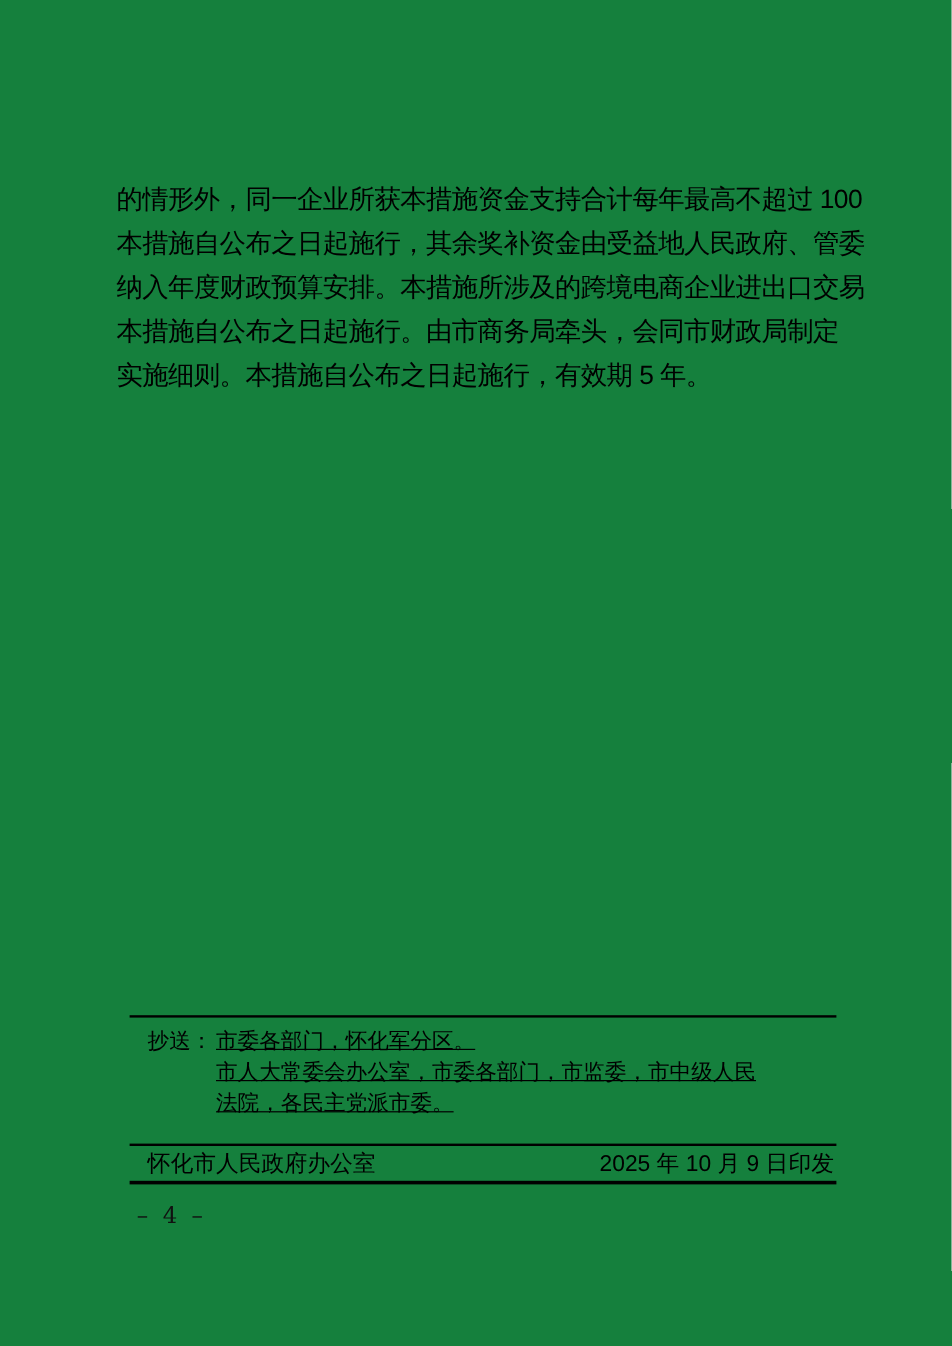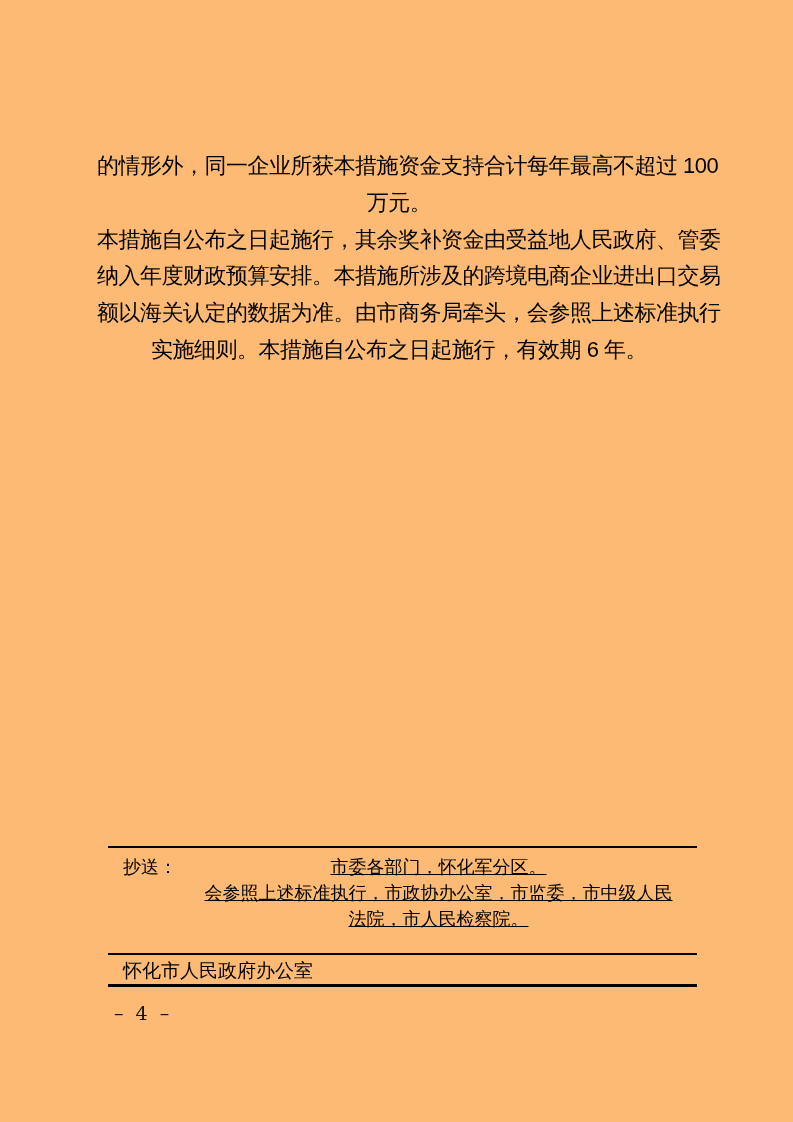--- a/index.html
+++ b/index.html
@@ -1,24 +1,23 @@
 <!DOCTYPE html>
 <html><head>
 <meta charset="utf-8">
 <style>
   html,body{margin:0;padding:0;background:#e8e8e8;}
   .page{
     position:relative;
     width:793px;height:1122px;
     margin:0 auto;
-    background:#fdba74;
+    background:#15803d;
     color:#000000;
     font-family:"Liberation Sans","DejaVu Sans",sans-serif;
     overflow:hidden;
-    text-align:center;
   }
   
   .body-text{
     position:absolute;
     left:97px;top:148px;width:604px;
   }
   .bline{
     margin:0;
     font-size:22px;
     line-height:36.8px;
@@ -71,41 +70,41 @@
     color:#111111;
   }
 </style>
 </head>
 <body>
 
 <div class="page">
 
   <main class="body-text">
     <p class="bline">的情形外，同一企业所获本措施资金支持合计每年最高不超过 100</p>
-    <p class="bline">万元。</p>
     <p class="bline">本措施自公布之日起施行，其余奖补资金由受益地人民政府、管委</p>
     <p class="bline">纳入年度财政预算安排。本措施所涉及的跨境电商企业进出口交易</p>
-    <p class="bline">额以海关认定的数据为准。由市商务局牵头，会参照上述标准执行</p>
-    <p class="bline">实施细则。本措施自公布之日起施行，有效期 6 年。</p>
+    <p class="bline">本措施自公布之日起施行。由市商务局牵头，会同市财政局制定</p>
+    <p class="bline">实施细则。本措施自公布之日起施行，有效期 5 年。</p>
   </main>
 
   <div class="rule rule-top"></div>
 
   <section class="cc">
     <span class="cc-label">抄送：</span>
     <div class="cc-lines">
       <p>市委各部门，怀化军分区。</p>
-      <p>会参照上述标准执行，市政协办公室，市监委，市中级人民</p>
-      <p>法院，市人民检察院。</p>
+      <p>市人大常委会办公室，市委各部门，市监委，市中级人民</p>
+      <p>法院，各民主党派市委。</p>
     </div>
   </section>
 
   <div class="rule rule-mid"></div>
 
   <footer class="issue-row">
     <span>怀化市人民政府办公室</span>
+    <span>2025 年 10 月 9 日印发</span>
   </footer>
 
   <div class="rule rule-bottom"></div>
 
   <div class="page-number">– 4 –</div>
 
 </div>
 
 </body></html>

